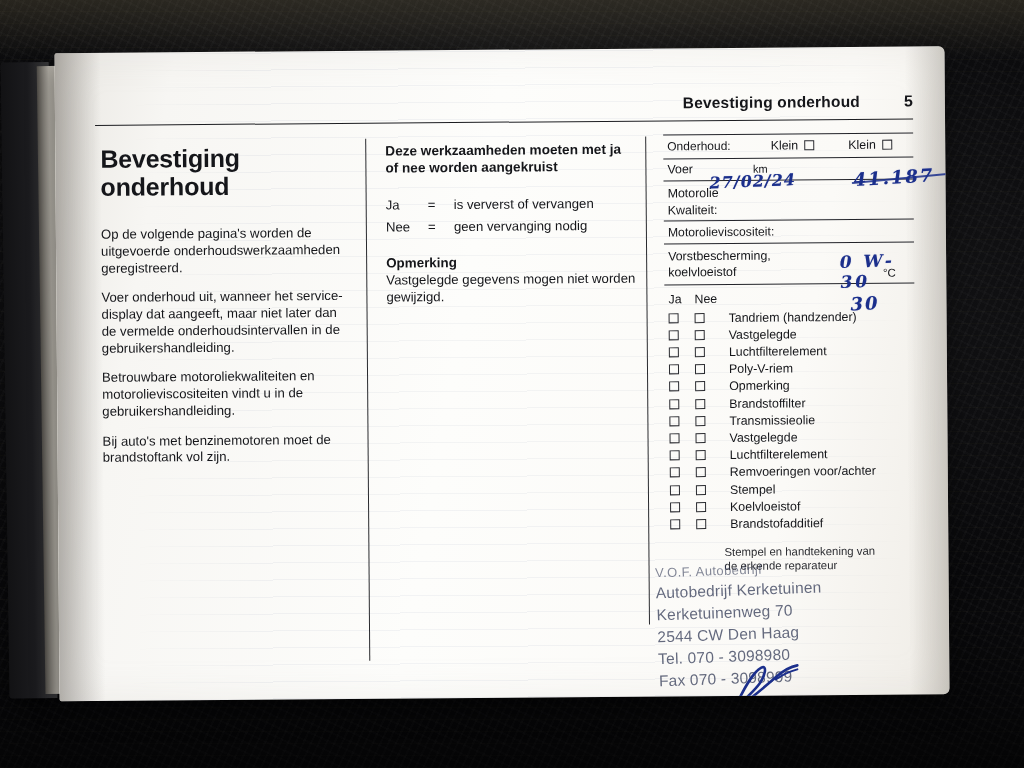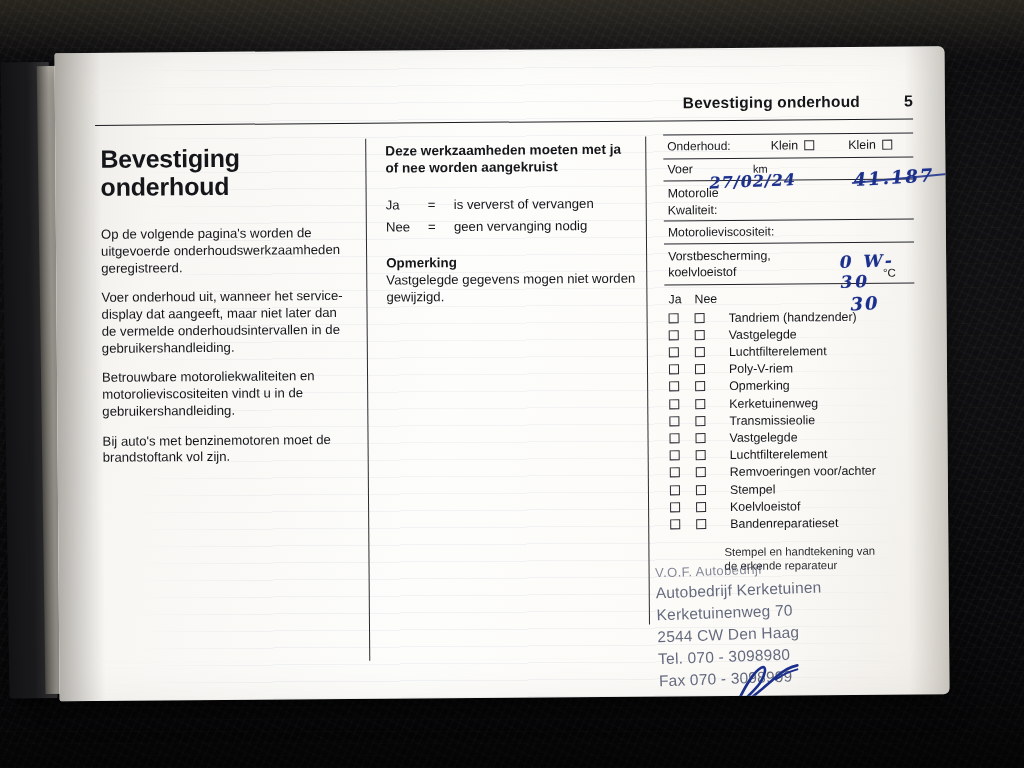--- a/index.html
+++ b/index.html
@@ -413,21 +413,21 @@
                 </span>
               <span class="nm">Opmerking</span>
             </div>
             <div class="item">
               <span class="b1">
                   <span class="chk"></span>
                 </span>
               <span class="b2">
                   <span class="chk"></span>
                 </span>
-              <span class="nm">Kerketuinenweg</span>
+              <span class="nm">Brandstoffilter</span>
             </div>
             <div class="item">
               <span class="b1">
                   <span class="chk"></span>
                 </span>
               <span class="b2">
                   <span class="chk"></span>
                 </span>
               <span class="nm">Transmissieolie</span>
             </div>
@@ -476,21 +476,21 @@
                 </span>
               <span class="nm">Koelvloeistof</span>
             </div>
             <div class="item">
               <span class="b1">
                   <span class="chk"></span>
                 </span>
               <span class="b2">
                   <span class="chk"></span>
                 </span>
-              <span class="nm">Bandenreparatieset</span>
+              <span class="nm">Brandstofadditief</span>
             </div>
           </div>
 
           <div class="stamp-note">
             <div>Stempel en handtekening van</div>
             <div>de erkende reparateur</div>
           </div>
 
           <div class="ink datum">27/02/24</div>
           <div class="ink km">41.187</div>

